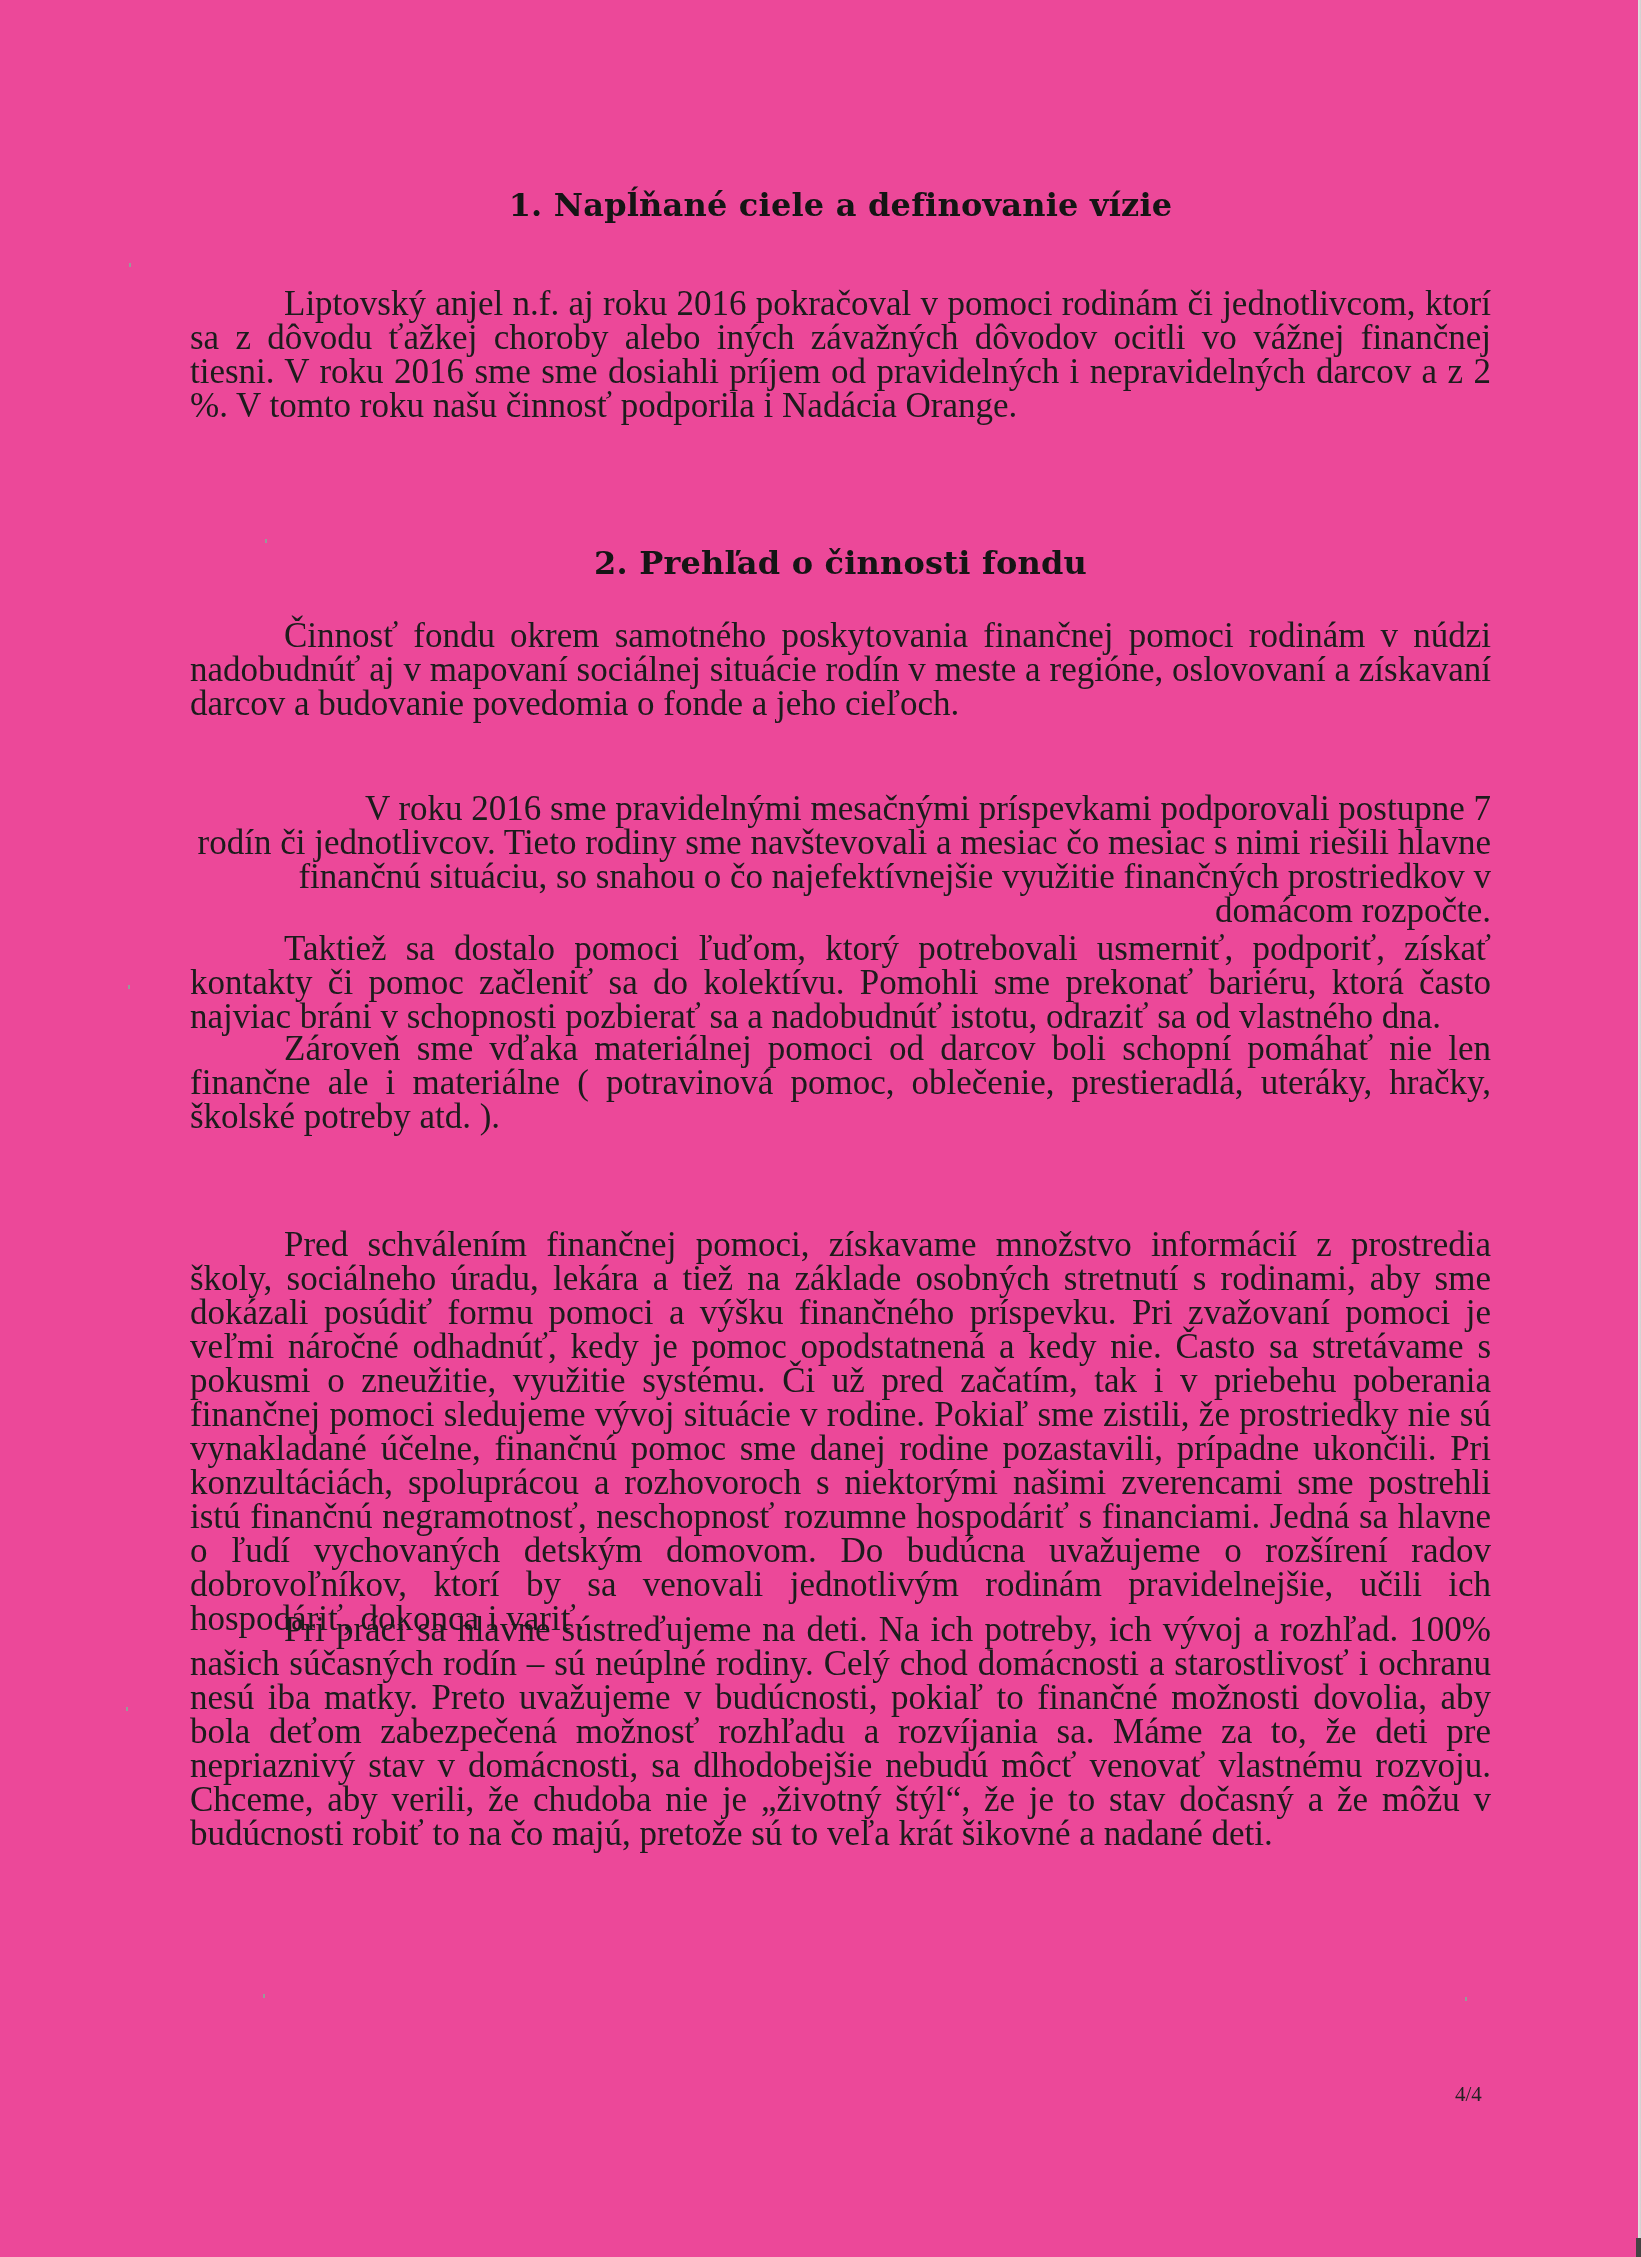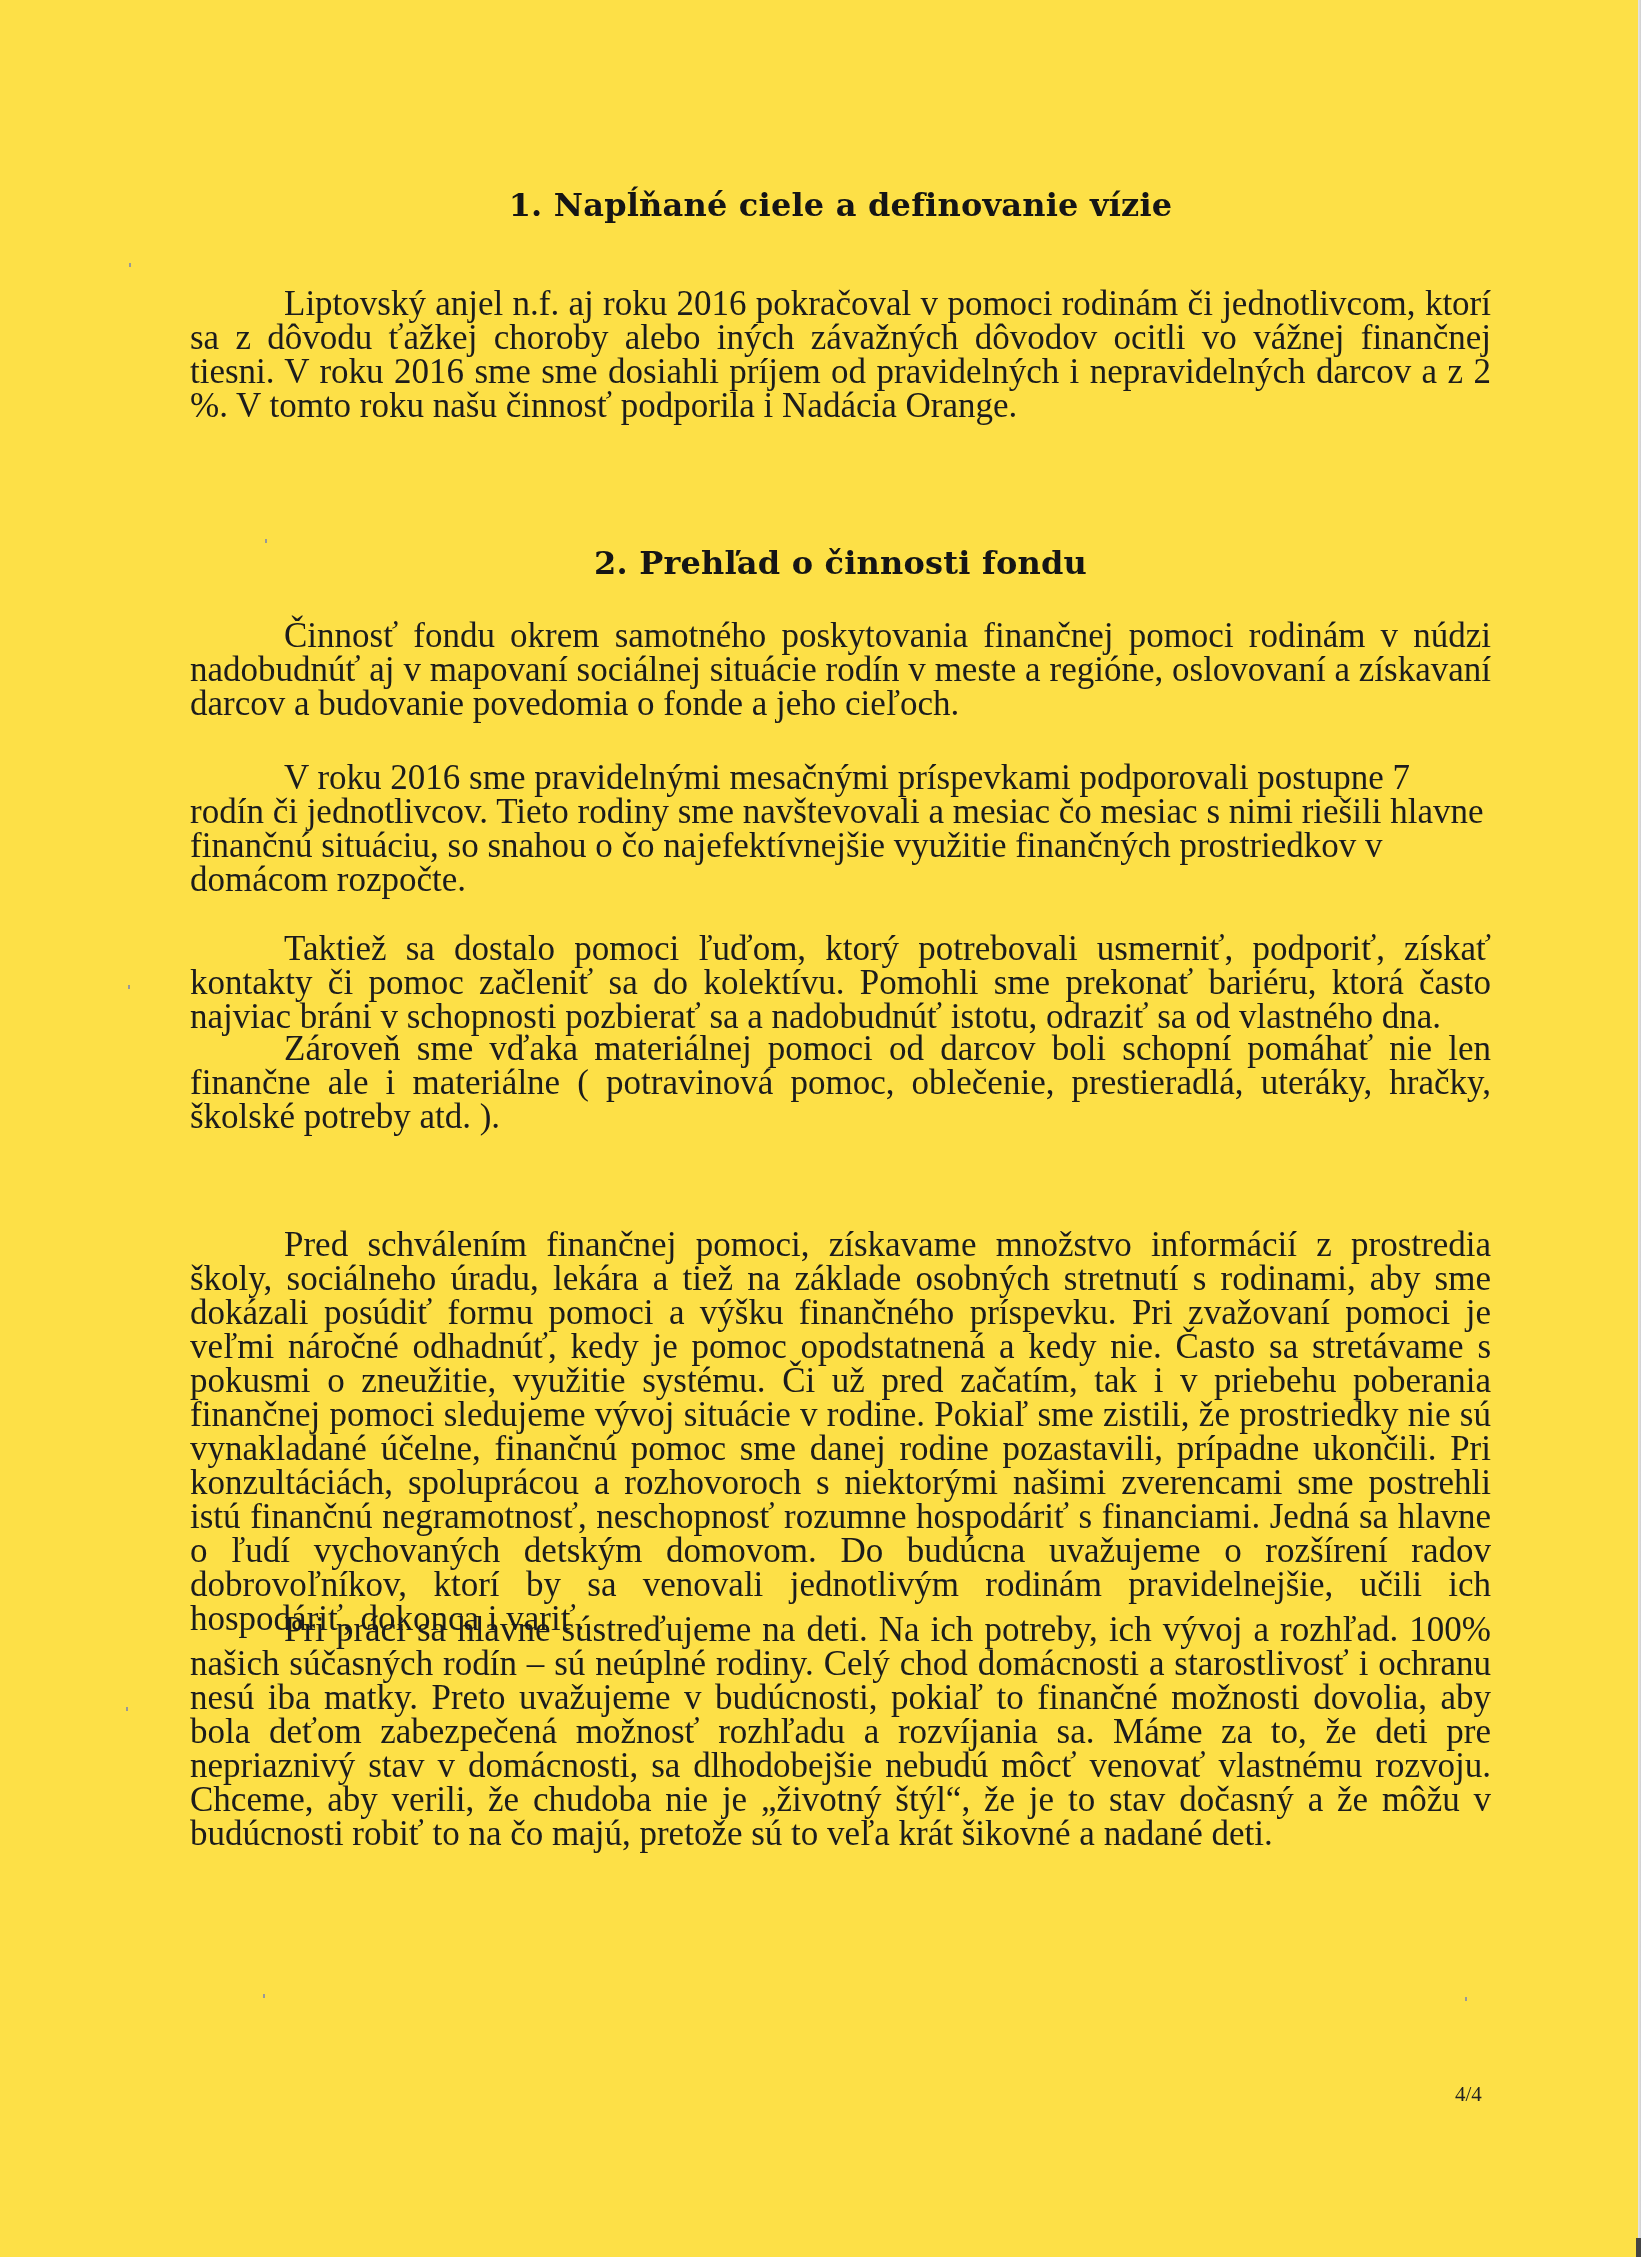--- a/index.html
+++ b/index.html
@@ -8,21 +8,21 @@
       height: 2257px;
       position: relative;
       overflow: hidden;
       font-family: "DejaVu Serif", "Liberation Serif", serif;
       color: #1a1a1a;
     }
     .page {
       position: absolute;
       left: 0; top: 0;
       width: 1641px; height: 2257px;
-      background: #fde047;
+      background: #ec4899;
     }
     .right-edge {
       position: absolute;
       right: 0; top: 0;
       width: 2.9px; height: 2257px;
       background: linear-gradient(to right, #e6e6e6, #cfcfcf);
     }
     .edge-mark {
       position: absolute;
       right: 0; bottom: 0;
@@ -54,21 +54,21 @@
       font-family: "Liberation Serif", serif;
       font-size: 35px;
       line-height: 34px;
       text-align: justify;
       text-indent: 94px;
       margin: 0;
       color: #1c1c1c;
     }
     .p1 { top: 287px; }
     .p2 { top: 619px; }
-    .p3 { top: 761px; text-align: left; }
+    .p3 { top: 792px; text-align: right; }
     .p4 { top: 932px; }
     .p5 { top: 1032px; }
     .p6 { top: 1228px; }
     .p7 { top: 1613px; }
     .page-number {
       position: absolute;
       left: 1455px;
       top: 2082px;
       font-family: "Liberation Serif", serif;
       font-size: 21px;

